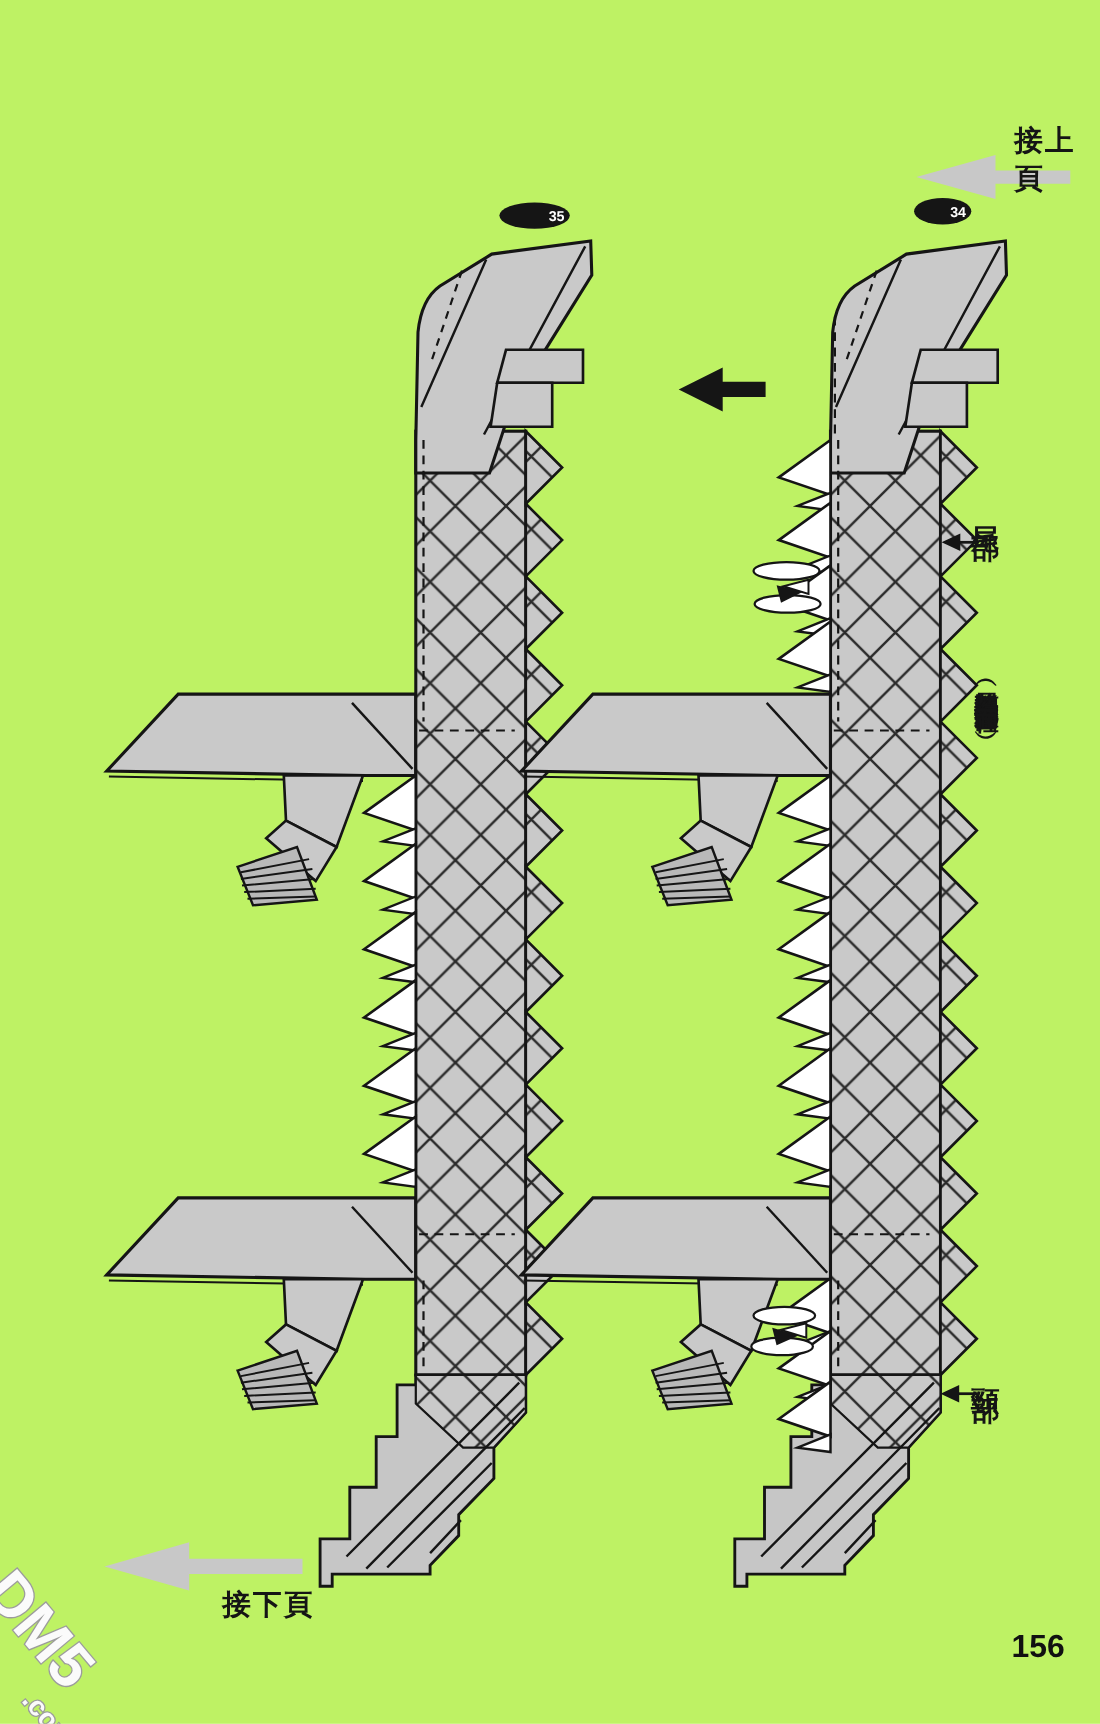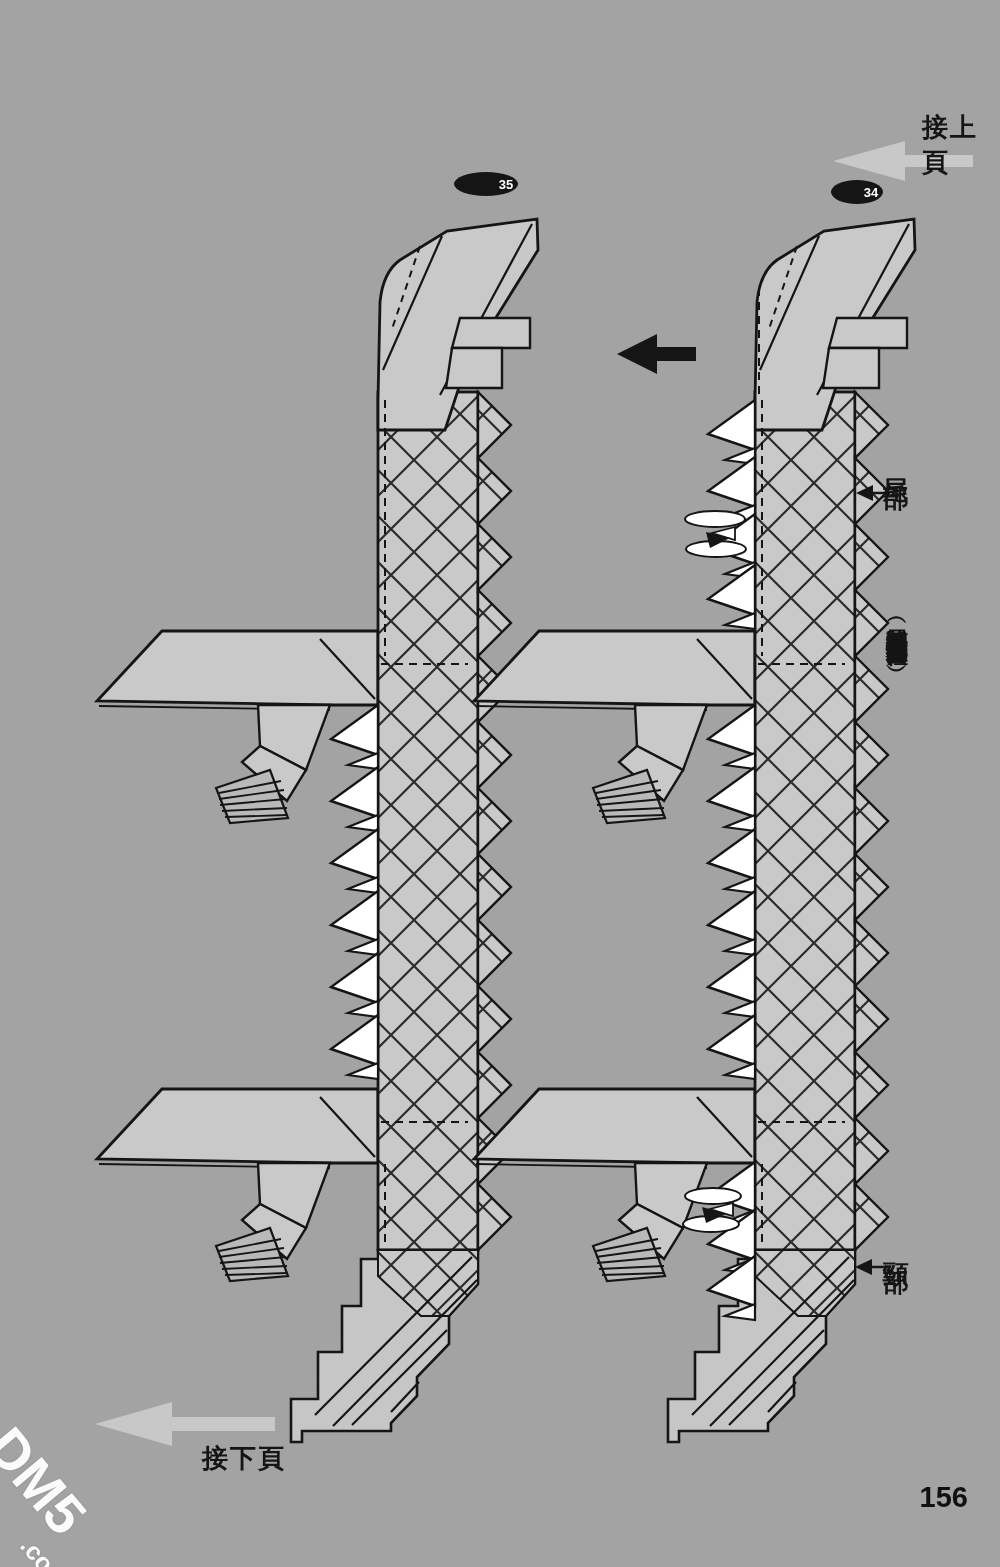--- a/index.html
+++ b/index.html
@@ -1,19 +1,19 @@
 <!DOCTYPE html>
 <html><head>
 <meta charset="utf-8">
 <style>
   html,body{margin:0;padding:0;}
   .page{
     position:relative;
     width:1000px;height:1567px;
-    background:#a3a3a3;
+    background:#bef264;
     font-family:"Liberation Sans", sans-serif;
     overflow:hidden;
   }
   .abs{position:absolute;}
   .cjk{color:#151515;font-weight:bold;}
   .nav-label{font-size:26px;letter-spacing:2px;}
   .vtext{writing-mode:vertical-rl;text-orientation:mixed;}
   .pointer-label{font-size:26px;letter-spacing:4px;line-height:1.05;}
   .caption{font-size:22px;letter-spacing:1px;line-height:1;height:450px;}
   .badge{
@@ -145,21 +145,21 @@
       <path d="M856,493 L873,485 L873,501 Z" fill="#151515"></path>
     </g>
     <g>
       <path d="M865,1267 H889" stroke="#151515" stroke-width="2.5"></path>
       <path d="M855,1267 L872,1259 L872,1275 Z" fill="#151515"></path>
     </g>
   </svg>
 
   <div class="abs cjk nav-label" style="left:922px;top:110px;">接上頁</div>
 
-  <div class="abs badge" style="left:454px;top:172px;padding-left:40px;">35</div>
+  <div class="abs badge" style="left:454px;top:184px;padding-left:40px;">35</div>
   <div class="abs badge" style="left:831px;top:180px;padding-left:28px;">34</div>
 
   <div class="abs cjk vtext pointer-label" style="left:882px;top:458px;">尾部</div>
 
   <div class="abs cjk vtext caption" style="left:886px;top:610px;">（將尾部和頸部的白色部分摺進軀幹裡面。）</div>
 
   <div class="abs cjk vtext pointer-label" style="left:882px;top:1242px;">頸部</div>
 
   <div class="abs cjk nav-label" style="left:166px;top:1441px;margin-left:36px;">接下頁</div>
 

